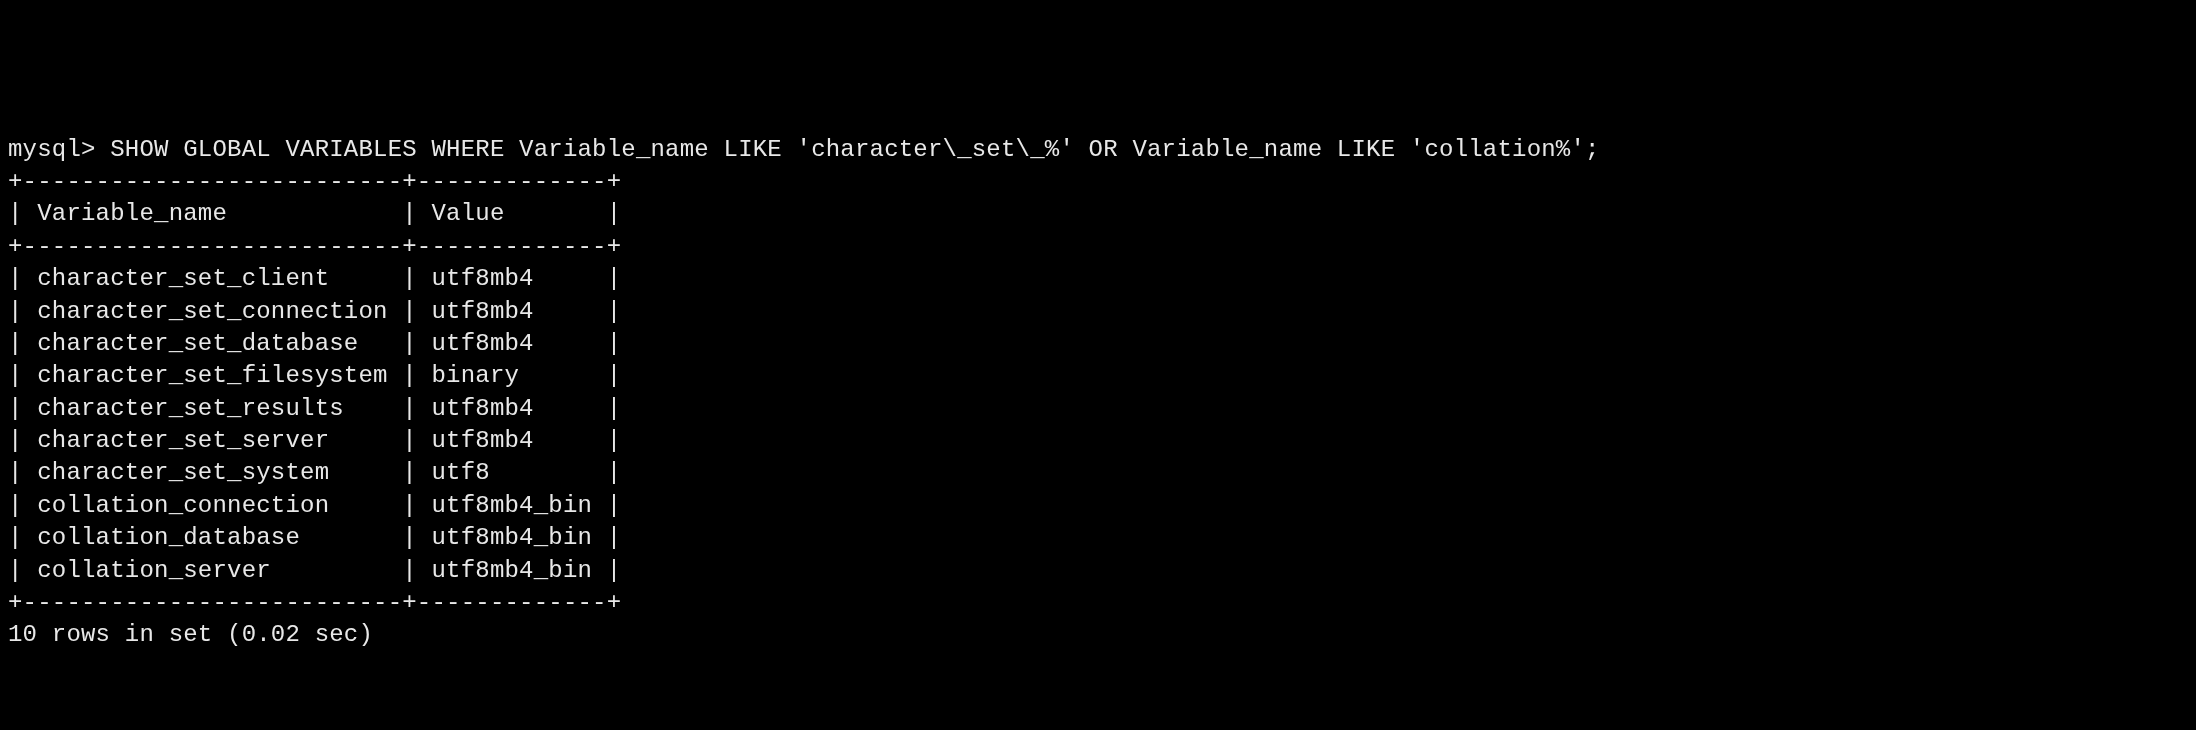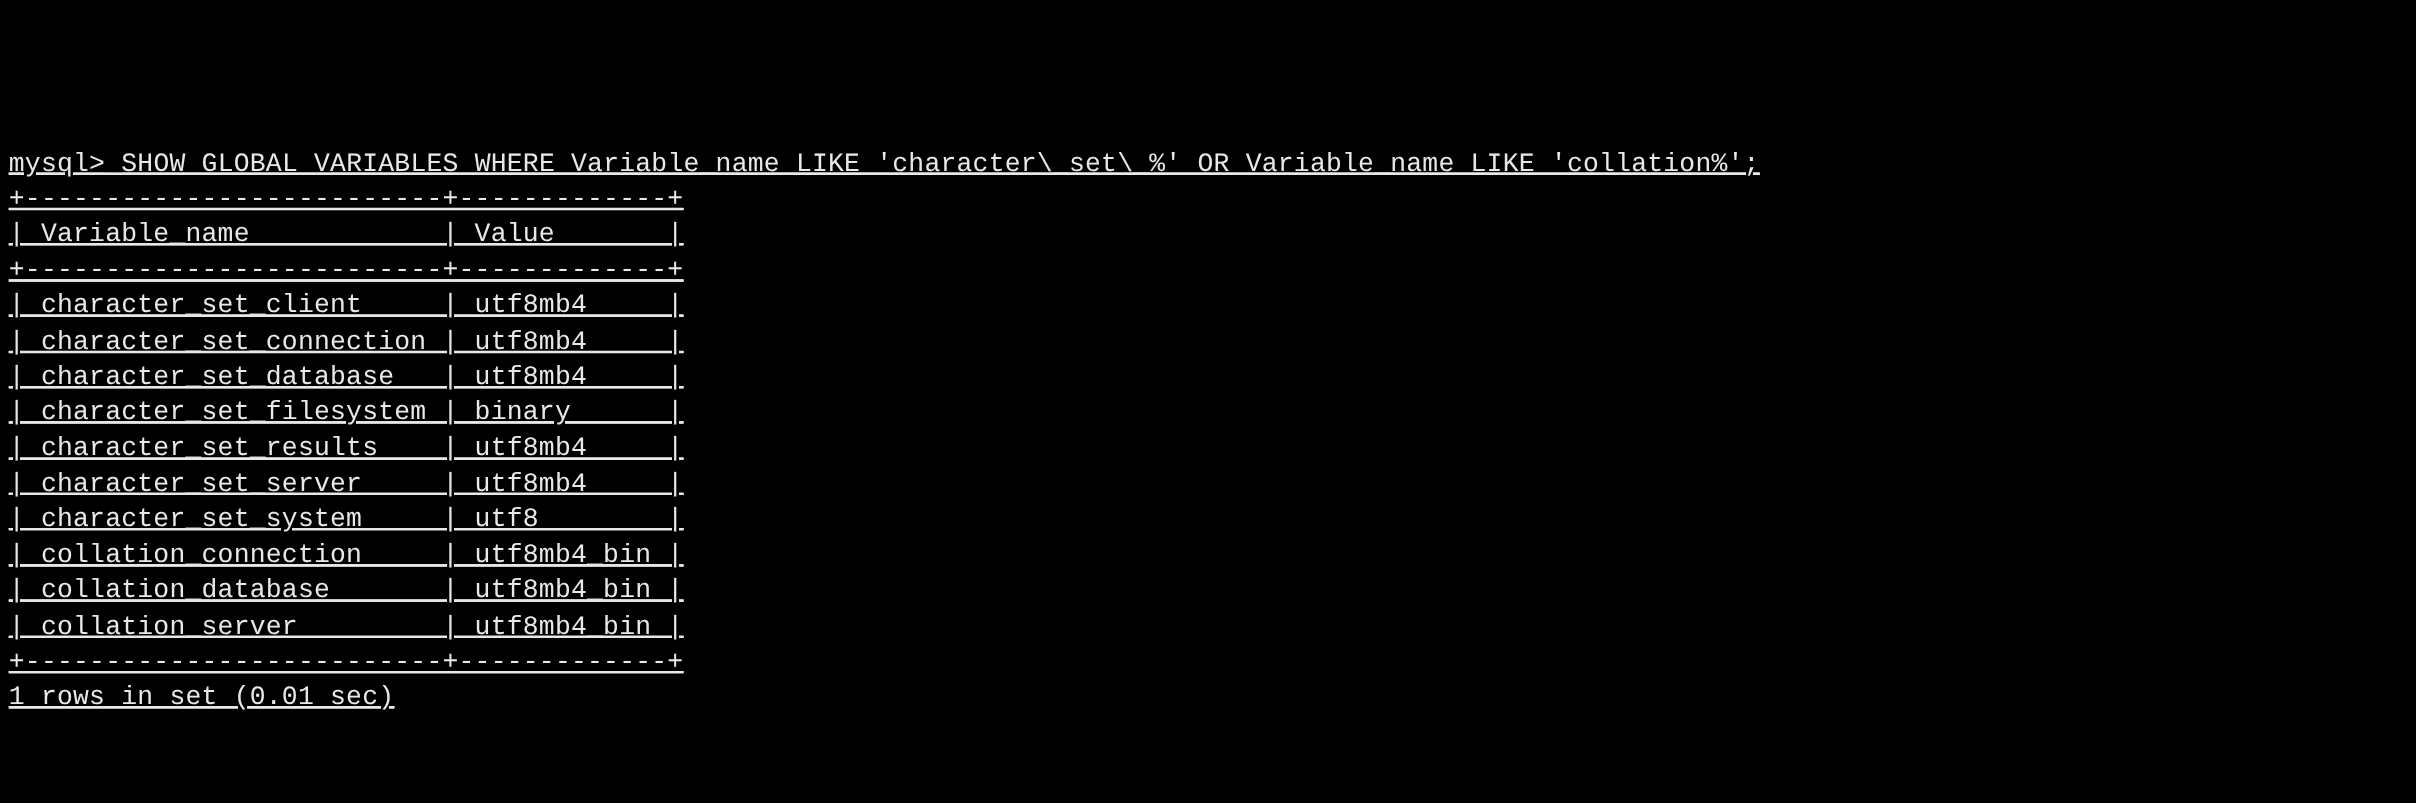--- a/index.html
+++ b/index.html
@@ -1,19 +1,18 @@
 <!DOCTYPE html>
 <html><head>
   <meta charset="utf-8">
   <style>
     * {
       margin: 0;
       padding: 0;
       box-sizing: border-box;
-      text-decoration: underline;
     }
     body {
       background-color: #000000;
       color: #e8e8e8;
       font-family: 'Menlo', 'Monaco', 'Consolas', 'Courier New', monospace;
       font-size: 24px;
       line-height: 1.35;
       padding: 4px 8px;
       white-space: pre;
       letter-spacing: 0.2px;
@@ -35,16 +34,16 @@
 | character_set_connection | utf8mb4     |
 | character_set_database   | utf8mb4     |
 | character_set_filesystem | binary      |
 | character_set_results    | utf8mb4     |
 | character_set_server     | utf8mb4     |
 | character_set_system     | utf8        |
 | collation_connection     | utf8mb4_bin |
 | collation_database       | utf8mb4_bin |
 | collation_server         | utf8mb4_bin |</span>
 <span>+--------------------------+-------------+</span>
-<span>1 rows in set (0.01 sec)</span></div>
+<span>10 rows in set (0.02 sec)</span></div>
 
 
 
 
 </body></html>

